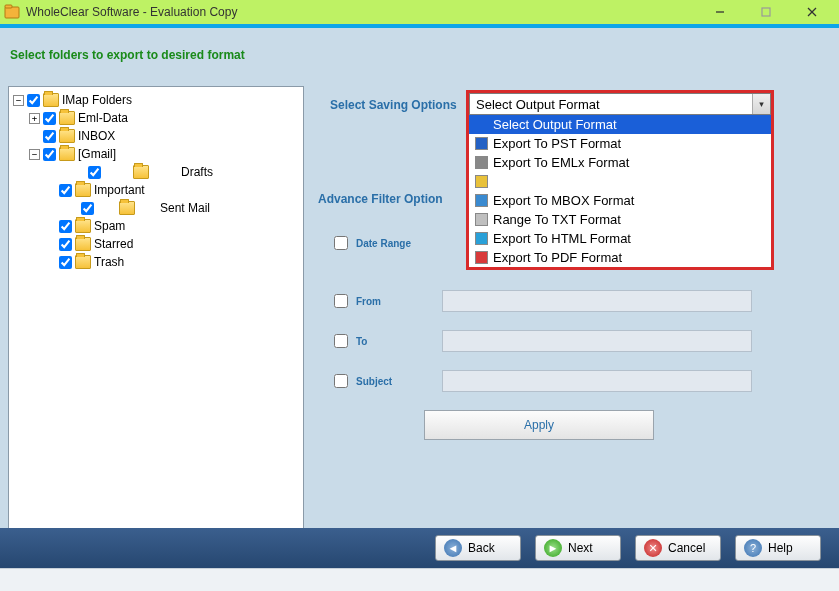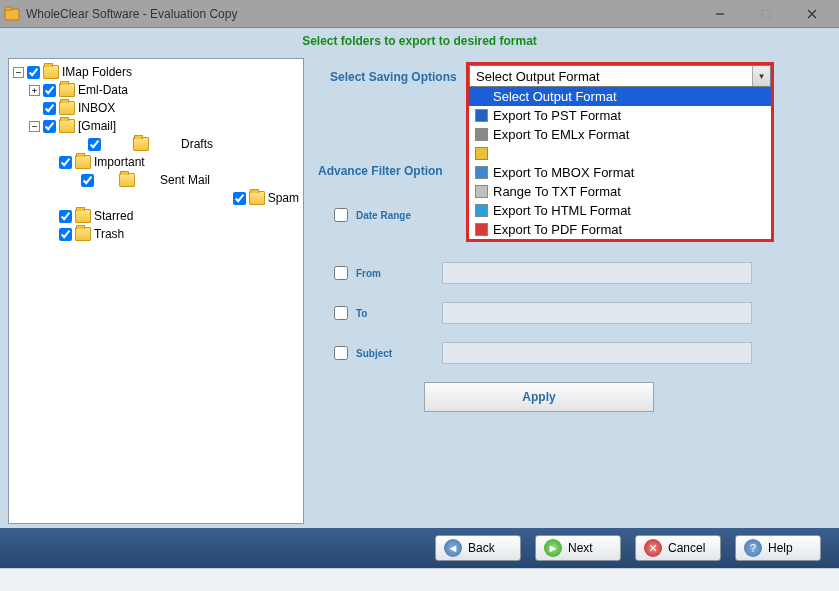--- a/index.html
+++ b/index.html
@@ -1,25 +1,25 @@
 <!DOCTYPE html>
 <html><head>
   <meta charset="utf-8">
   <style>
     * { box-sizing: border-box; margin: 0; padding: 0; font-family: "Segoe UI", Tahoma, sans-serif; }
     body { width: 839px; height: 591px; background: #c9dbe8; overflow: hidden; position: relative; }
 
     
-    .titlebar { height: 28px; background: #a3a3a3; display: flex; align-items: center; padding: 0 4px; border-bottom: 1px solid #0ea5e9; }
+    .titlebar { height: 28px; background: #bef264; display: flex; align-items: center; padding: 0 4px; border-bottom: 4px solid #0ea5e9; }
     .titlebar .appicon { width: 16px; height: 16px; margin-right: 6px; }
     .titlebar .title { font-size: 12px; color: #333; flex: 1; }
     .titlebar .winbtn { width: 46px; height: 28px; display: flex; align-items: center; justify-content: center; font-size: 12px; }
 
     
-    .instruction { padding: 6px 10px; font-size: 12px; font-weight: bold; color: #1a8a1a; background: #c9dbe8; text-align: center; }
+    .instruction { padding: 20px 10px; font-size: 12px; font-weight: bold; color: #1a8a1a; background: #c9dbe8; }
 
     
     .main { display: flex; padding: 4px 8px 4px 8px; gap: 10px; height: 490px; }
 
     
     .tree-panel { width: 296px; height: 466px; background: #fff; border: 1px solid #8a9aa8; overflow: auto; padding: 4px; font-size: 12px; }
     .tree-node { display: flex; align-items: center; height: 18px; white-space: nowrap; }
     .tree-toggle { width: 11px; height: 11px; border: 1px solid #888; background: #fff; display: flex; align-items: center; justify-content: center; font-size: 9px; line-height: 1; margin-right: 3px; cursor: pointer; font-family: monospace; }
     .tree-toggle.hidden { visibility: hidden; }
     .tree-check { width: 13px; height: 13px; margin-right: 3px; }
@@ -35,21 +35,21 @@
     .row .lbl { font-size: 12px; font-weight: bold; color: #2a6fa8; }
     .saving-row { margin-left: 16px; margin-bottom: 80px; }
     .saving-row .lbl { width: 140px; }
     .adv-header { font-size: 12px; font-weight: bold; color: #2a6fa8; margin-left: 4px; margin-bottom: 30px; }
     .field-row { margin-left: 20px; display: flex; align-items: center; margin-bottom: 18px; }
     .field-check { width: 14px; height: 14px; margin-right: 8px; }
     .field-label { font-size: 10px; font-weight: bold; color: #2a6fa8; width: 82px; }
     .field-input { flex: 0 0 310px; height: 22px; background: #e2e8ef; border: 1px solid #b4c0cc; margin-left: 4px; }
     .date-range-row { margin-left: 20px; display:flex; align-items:center; margin-bottom: 40px; }
 
-    .apply-btn { width: 230px; height: 30px; margin-left: 110px; background: linear-gradient(#fcfcfc,#e4e4e4); border: 1px solid #9aa4ad; font-size: 12px; font-weight: bold; color: #2a6fa8; cursor: pointer; }
+    .apply-btn { width: 230px; height: 30px; margin-left: 110px; background: linear-gradient(#fcfcfc,#e4e4e4); border: 1px solid #9aa4ad; font-size: 12px; font-weight: normal; color: #2a6fa8; cursor: pointer; }
 
     
     .combo-wrap { position: absolute; left: 152px; top: 4px; width: 308px; border: 3px solid #d82a2a; background: #fff; }
     .combo-head { height: 22px; display: flex; align-items: center; border: 1px solid #7c7c7c; background: #fff; }
     .combo-head .sel-text { flex: 1; padding: 0 6px; font-size: 13px; color: #000; }
     .combo-head .dd-btn { width: 18px; height: 100%; background: linear-gradient(#efefef,#d6d6d6); border-left: 1px solid #aaa; display:flex; align-items:center; justify-content:center; font-size:9px; color:#333; cursor:pointer; }
     .combo-list { background: #fff; }
     .combo-item { height: 19px; display: flex; align-items: center; font-size: 13px; padding: 0 4px; cursor: pointer; }
     .combo-item.selected { background: #1a5fd8; color: #fff; }
     .combo-item .ico { width: 16px; height: 14px; margin-right: 4px; display:flex; align-items:center; justify-content:center; }
@@ -134,21 +134,21 @@
         <input type="checkbox" class="tree-check" checked="" style="">
         <span class="tree-icon folder-icon"></span>
         <span class="tree-label">Important</span>
       </div>
       <div class="tree-node" style="padding-left: 32px; gap: 22px;">
         <span class="tree-toggle hidden"></span>
         <input type="checkbox" class="tree-check" checked="" style="">
         <span class="tree-icon folder-icon"></span>
         <span class="tree-label">Sent Mail</span>
       </div>
-      <div class="tree-node" style="padding-left: 32px; justify-content: flex-end;">
+      <div class="tree-node" style="padding-left: 32px;">
         <span class="tree-toggle hidden"></span>
         <input type="checkbox" class="tree-check" checked="" style="">
         <span class="tree-icon folder-icon"></span>
         <span class="tree-label">Spam</span>
       </div>
       <div class="tree-node" style="padding-left: 32px;">
         <span class="tree-toggle hidden"></span>
         <input type="checkbox" class="tree-check" checked="" style="">
         <span class="tree-icon folder-icon"></span>
         <span class="tree-label">Starred</span>

